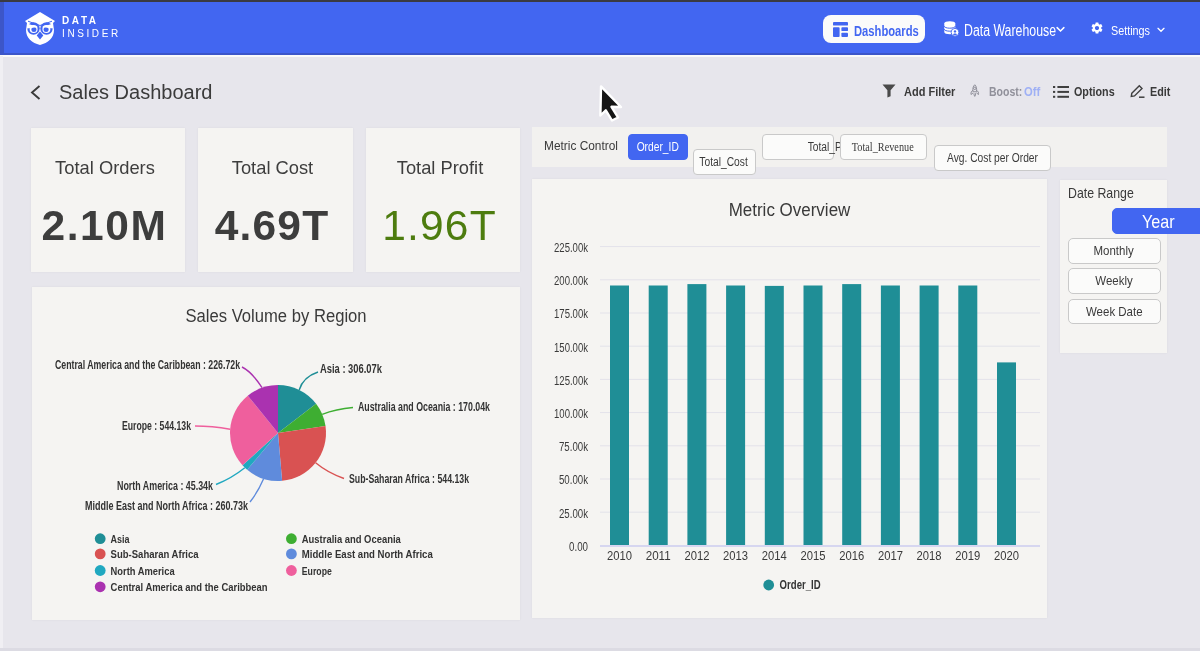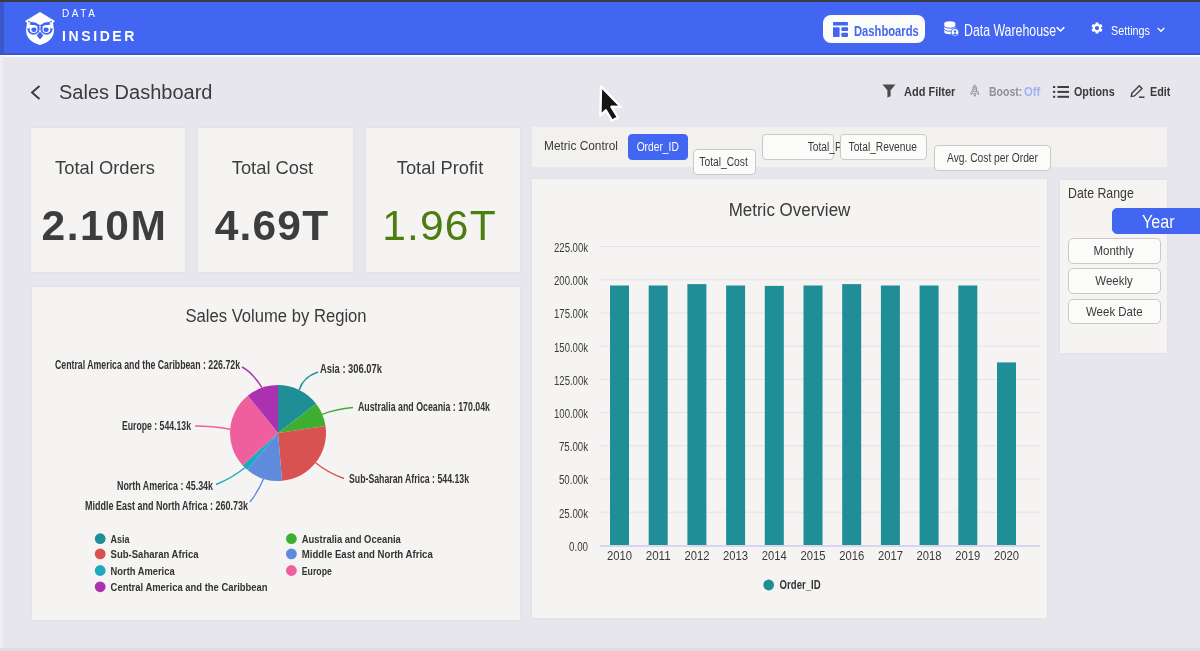--- a/index.html
+++ b/index.html
@@ -28,22 +28,22 @@
     <circle cx="9.5" cy="17.5" r="6.2" fill="#4266f1"></circle>
     <circle cx="22.5" cy="17.5" r="6.2" fill="#4266f1"></circle>
     <circle cx="9.6" cy="18" r="4" fill="#fff"></circle>
     <circle cx="22.4" cy="18" r="4" fill="#fff"></circle>
     <circle cx="9.9" cy="18.5" r="2.5" fill="#4266f1"></circle>
     <circle cx="22.1" cy="18.5" r="2.5" fill="#4266f1"></circle>
     <path d="M3 12.5 L14 16 L3 17.5 Z" fill="#fff"></path>
     <path d="M29 12.5 L18 16 L29 17.5 Z" fill="#fff"></path>
     <path d="M16 20.5 L19.3 24.5 L16 28.5 L12.7 24.5 Z" fill="#4266f1"></path>
   </svg>
-  <div class="t" style="left:62px;top:6px;color:#fff;font-size:10px;font-weight:normal;letter-spacing:2.6px;">DATA</div>
-  <div class="t" style="left:62px;top:26px;color:#fff;font-size:14px;font-weight:bold;letter-spacing:2.6px;">INSIDER</div>
+  <div class="t" style="left:62px;top:13px;color:#fff;font-size:10px;font-weight:bold;letter-spacing:2.6px;">DATA</div>
+  <div class="t" style="left:62px;top:26px;color:#fff;font-size:10px;font-weight:normal;letter-spacing:2.6px;">INSIDER</div>
 
   <div class="abs" style="left:823px;top:13px;width:102px;height:28px;background:#fbfbfa;border-radius:8px;"></div>
   <svg class="abs" style="left:832.5px;top:20px;" width="15" height="15" viewBox="0 0 15 15">
     <rect x="0" y="0" width="15" height="3.6" rx="0.9" fill="#4266f1"></rect>
     <rect x="0" y="5.2" width="6.6" height="9.8" rx="0.9" fill="#4266f1"></rect>
     <rect x="8.4" y="5.2" width="6.6" height="3.9" rx="0.9" fill="#4266f1"></rect>
     <rect x="8.4" y="10.7" width="6.6" height="4.3" rx="0.9" fill="#4266f1"></rect>
   </svg>
   <div class="t" style="left:854px;top:20.5px;color:#4266f1;font-size:14px;font-weight:bold;transform:scaleX(0.8);">Dashboards</div>
 
@@ -168,21 +168,21 @@
     <circle cx="291.4" cy="570.5" r="5.4" fill="#ef5f9d"></circle>
       <text x="301.8" y="574.5" textLength="30" lengthAdjust="spacingAndGlyphs">Europe</text>
   </g>
 </svg>
 
 <div class="card" style="left:532px;top:127px;width:635px;height:40px;box-shadow:none;background:#f2f1ef;"></div>
 <div class="t" style="left:543.5px;top:138px;color:#3a3a3a;font-size:13.5px;transform:scaleX(0.88);">Metric Control</div>
 <div class="btn active" style="left:627.5px;top:133.5px;width:60px;height:26px;font-size:12.5px;line-height:25px;"><span>Order_ID</span></div>
 <div class="btn" style="left:692.5px;top:133.5px;width:63px;height:26px;font-size:12.5px;line-height:24px;margin-top:15px;"><span>Total_Cost</span></div>
 <div class="btn" style="left:761.5px;top:133.5px;width:72px;height:26px;font-size:12.5px;line-height:24px;padding-left:39px;"><span>Total_Profit</span></div>
-<div class="btn" style="left:839.5px;top:133.5px;width:87px;height:26px;font-size:12.5px;line-height:24px;"><span>Total_Revenue</span></div>
+<div class="btn" style="left:839.5px;top:133.5px;width:87px;height:26px;font-size:12.5px;line-height:24px;font-family:Liberation Serif, serif;"><span>Total_Revenue</span></div>
 <div class="btn" style="left:933.5px;top:133.5px;width:117px;height:26px;font-size:12.5px;line-height:24px;margin-top:11px;"><span>Avg. Cost per Order</span></div>
 
 <div class="card" style="left:532px;top:179px;width:515px;height:439px;"></div>
 <div class="tc" style="left:532px;top:199.5px;width:515px;color:#3a3a3a;font-size:17.5px;transform:scaleX(0.97);">Metric Overview</div>
 <svg class="abs" style="left:532px;top:179px;" width="515" height="439" viewBox="532 179 515 439">
   <g stroke="#e3e2ea" stroke-width="1">
     <line x1="600" y1="246.6" x2="1040" y2="246.6"></line>
     <line x1="600" y1="279.8" x2="1040" y2="279.8"></line>
     <line x1="600" y1="313.0" x2="1040" y2="313.0"></line>
     <line x1="600" y1="346.2" x2="1040" y2="346.2"></line>

